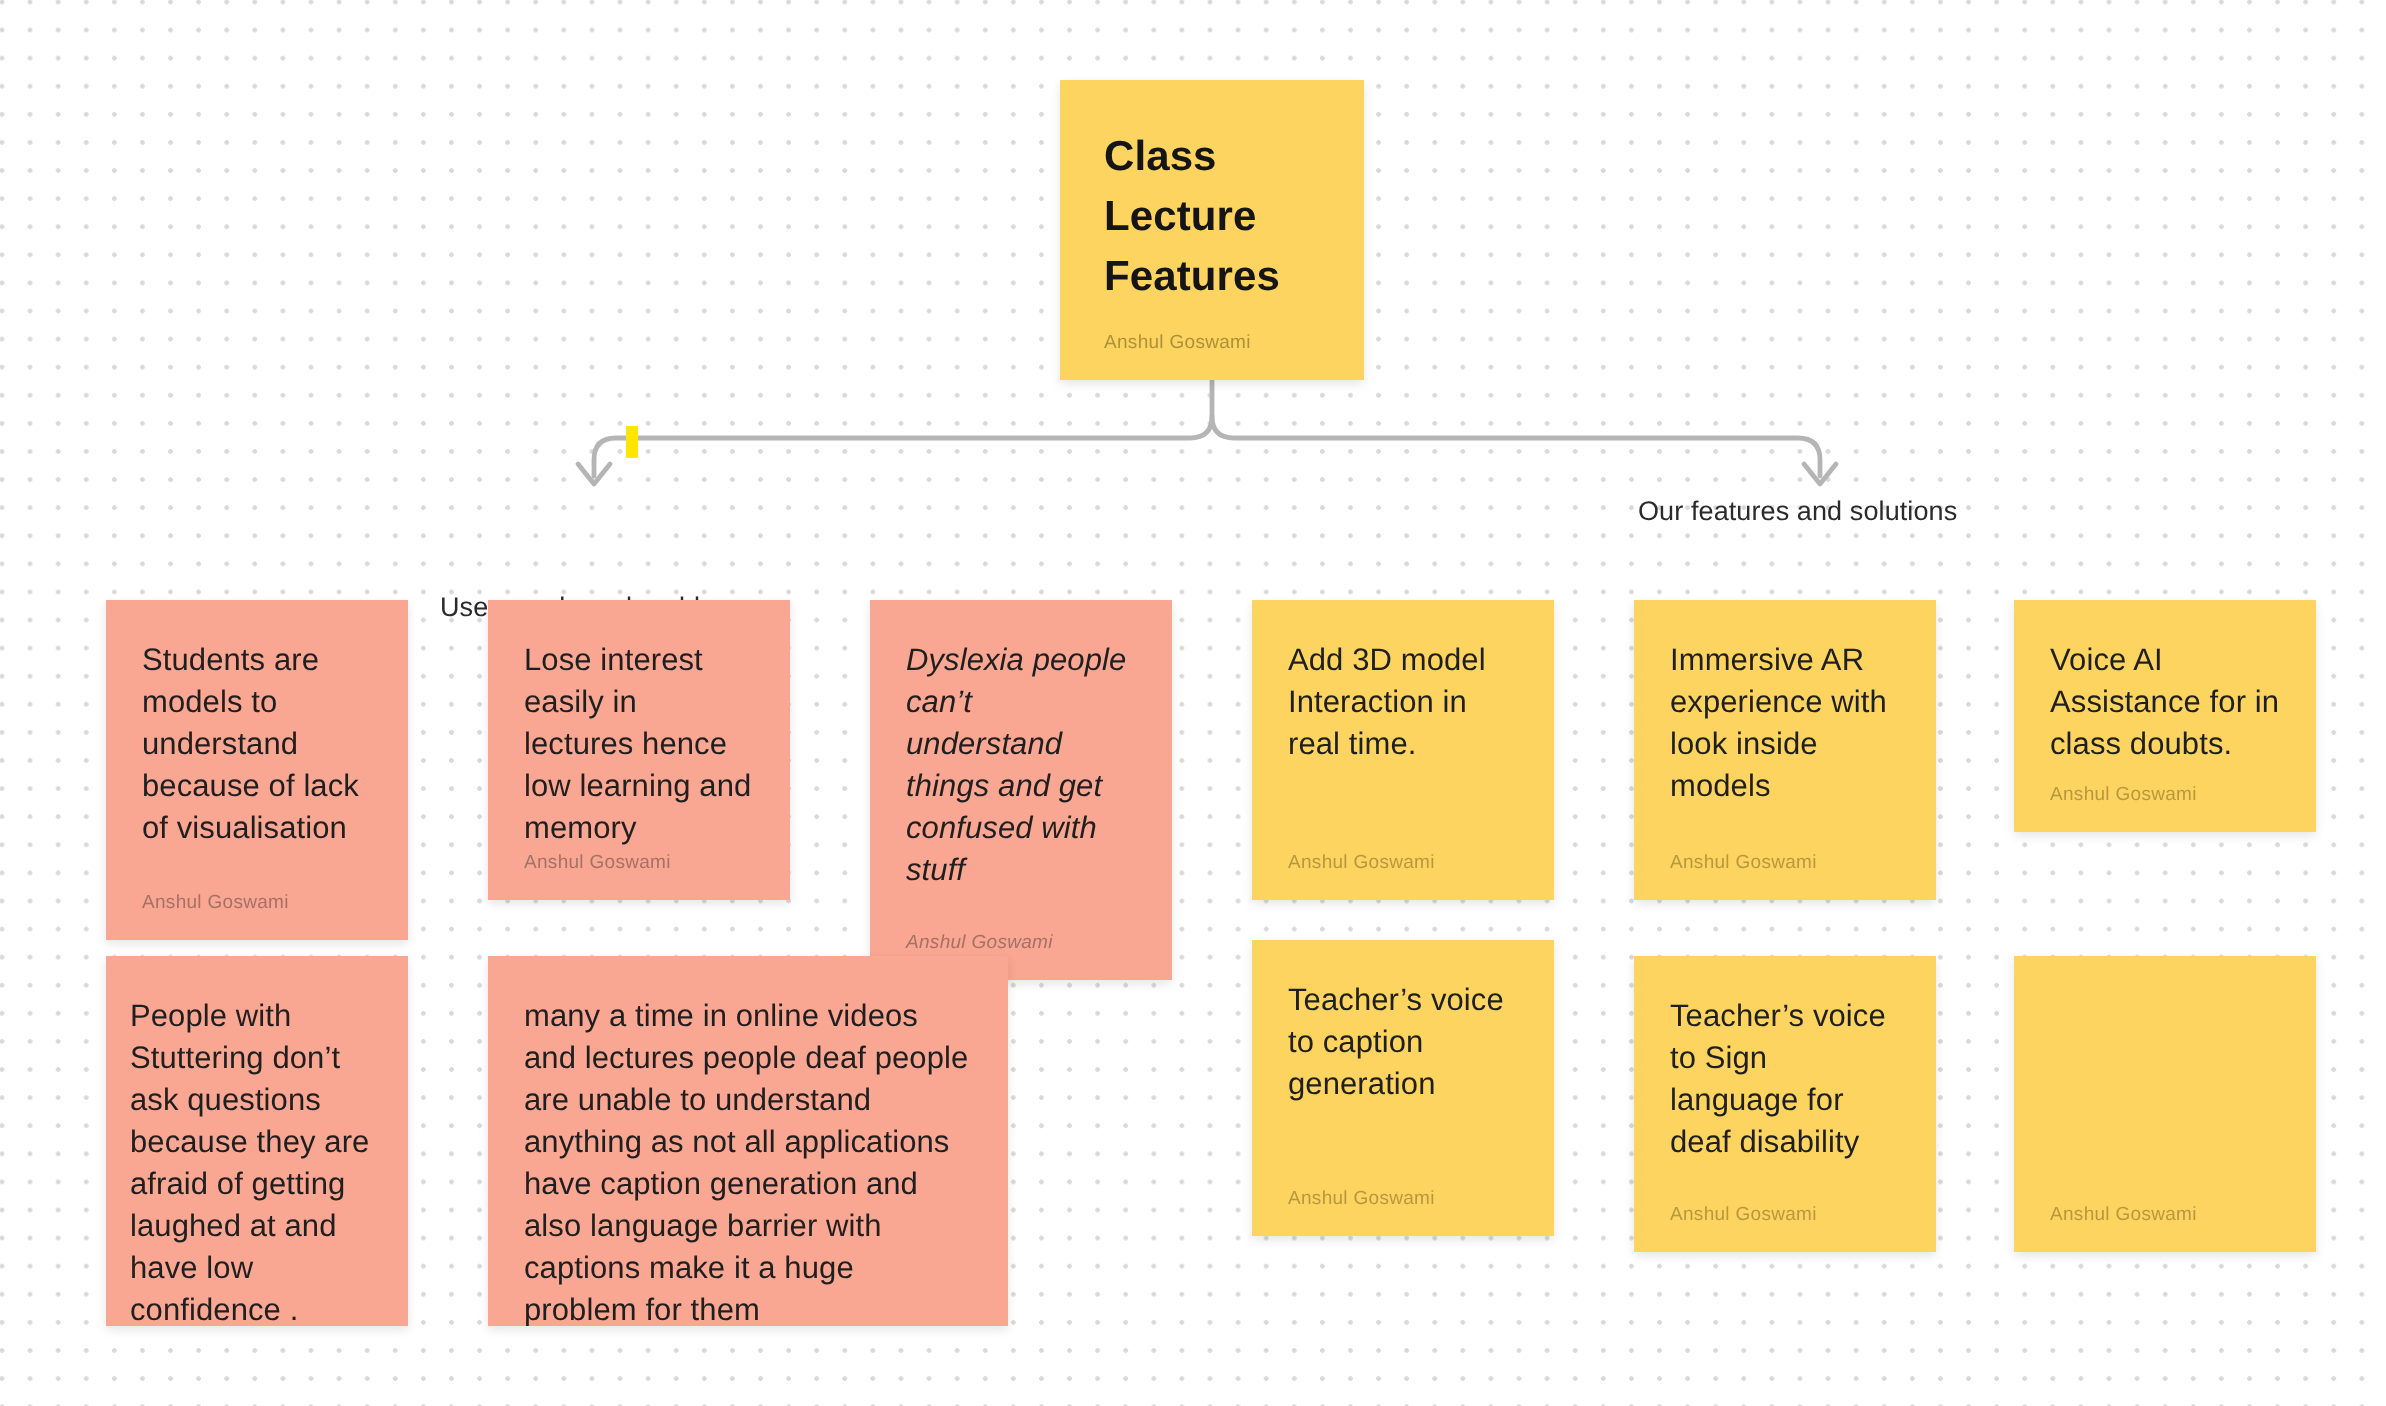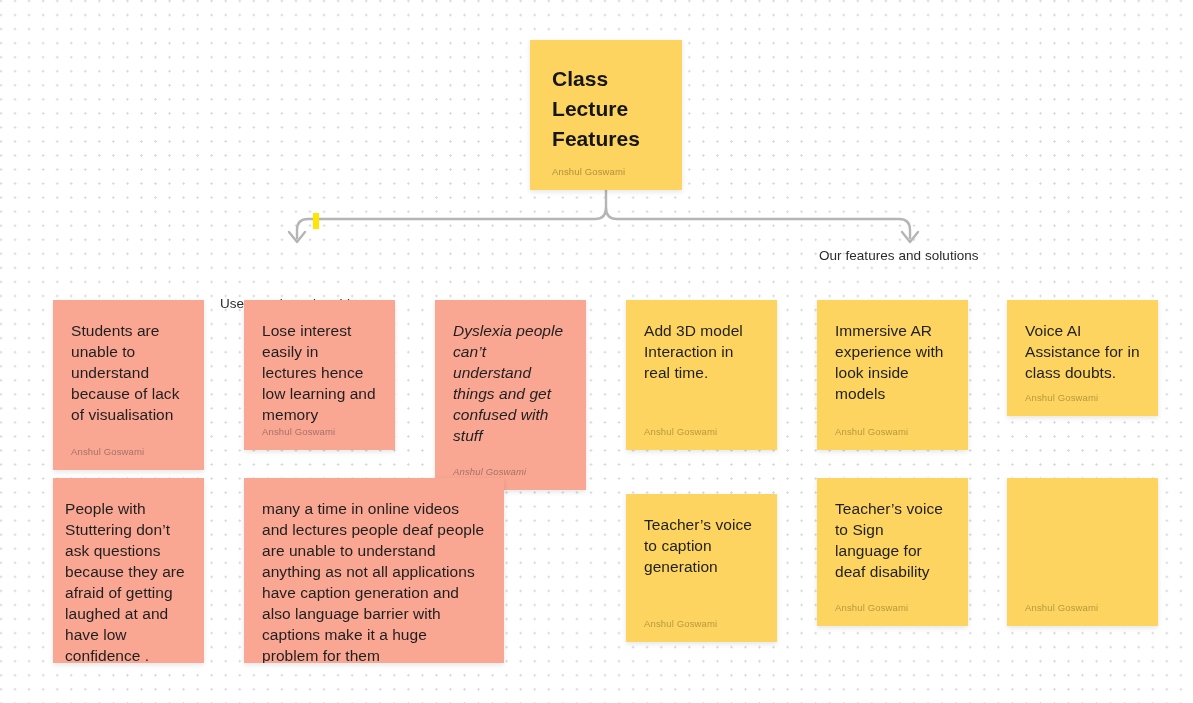--- a/index.html
+++ b/index.html
@@ -110,21 +110,21 @@
   
   #n-p1 { left: 53px;   top: 300px; width: 151px; height: 170px; }
   #n-p2 { left: 244px;  top: 300px; width: 151px; height: 150px; }
   #n-p3 { left: 435px;  top: 300px; width: 151px; height: 190px; font-style: italic; }
   #n-y1 { left: 626px;  top: 300px; width: 151px; height: 150px; }
   #n-y2 { left: 817px;  top: 300px; width: 151px; height: 150px; }
   #n-y3 { left: 1007px; top: 300px; width: 151px; height: 116px; }
   
   #n-p4 { left: 53px;   top: 478px; width: 151px; height: 185px; padding-left: 12px; }
   #n-p5 { left: 244px;  top: 478px; width: 260px; height: 185px; }
-  #n-y4 { left: 626px;  top: 494px; width: 151px; height: 148px; }
+  #n-y4 { left: 626px;  top: 470px; width: 151px; height: 148px; }
   #n-y5 { left: 817px;  top: 478px; width: 151px; height: 148px; }
   #n-y6 { left: 1007px; top: 478px; width: 151px; height: 148px; }
 </style>
 </head>
 <body>
 
 <div id="canvas">
 
   <svg id="connectors" viewBox="0 0 1193 703" width="1193" height="703" aria-hidden="true">
     <g fill="none" stroke="#B5B5B5" stroke-width="2.4" stroke-linecap="round" stroke-linejoin="round">
@@ -145,21 +145,21 @@
     <div class="note-title">Class
 Lecture
 Features</div>
     <div class="note-author">Anshul Goswami</div>
   </div>
 
   <div id="label-left" class="branch-label">User needs and problems</div>
   <div id="label-right" class="branch-label">Our features and solutions</div>
 
   <div id="n-p1" class="note pink">
-    <div class="note-title">Students are unable to understand because of lack of visualisation</div>
+    <div class="note-title">Students are models to understand because of lack of visualisation</div>
     <div class="note-author">Anshul Goswami</div>
   </div>
 
   <div id="n-p2" class="note pink">
     <div class="note-title">Lose interest easily in lectures hence low learning and memory</div>
     <div class="note-author">Anshul Goswami</div>
   </div>
 
   <div id="n-p3" class="note pink">
     <div class="note-title">Dyslexia people can’t understand things and get confused with stuff</div>

